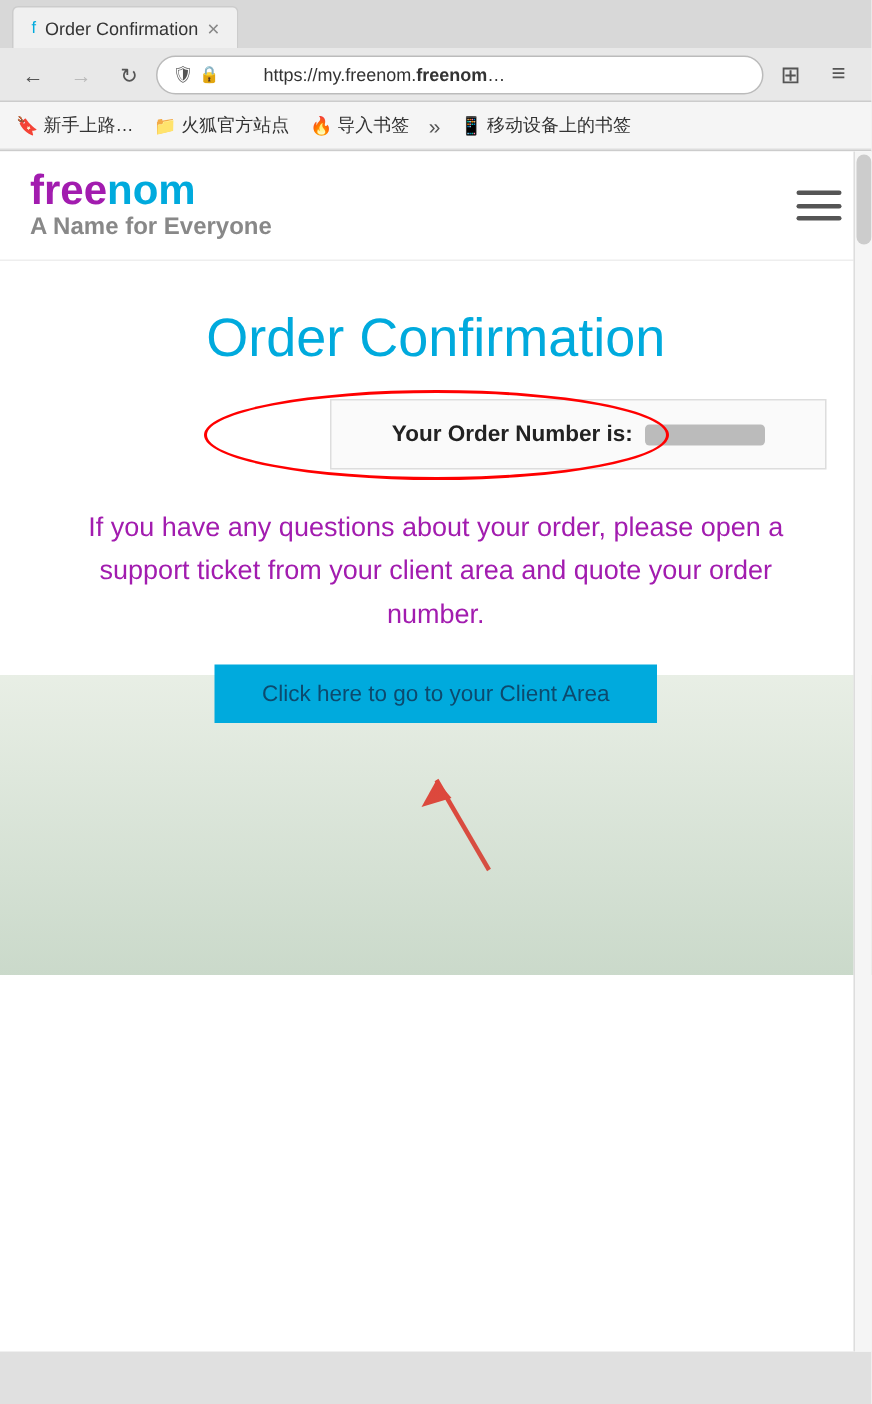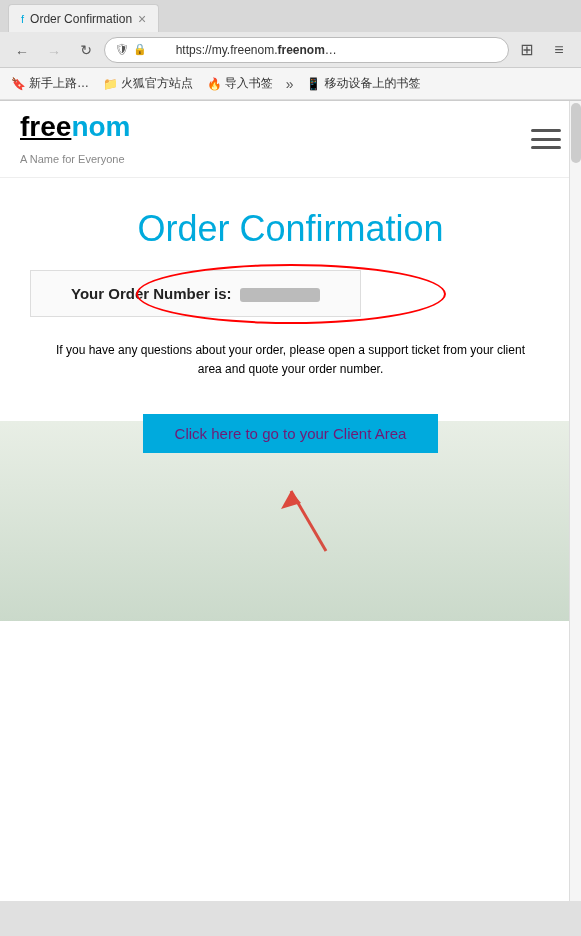--- a/index.html
+++ b/index.html
@@ -110,26 +110,27 @@
       align-items: center;
       justify-content: space-between;
       border-bottom: 1px solid #eee;
     }
     .logo-area { display: flex; flex-direction: column; }
     .logo-text {
       font-size: 28px;
       font-weight: bold;
       line-height: 1;
     }
-    .logo-free { color: #000000; text-decoration: underline; }
+    .logo-free { color: #a21caf; }
     .logo-nom { color: #00aadd; }
     .logo-tagline {
-      font-size: 11px;
+      font-size: 16px;
       color: #888;
-      margin-top: 12px;
+      margin-top: 2px;
+      font-weight: bold;
     }
     .hamburger {
       width: 30px;
       height: 24px;
       display: flex;
       flex-direction: column;
       justify-content: space-between;
       cursor: pointer;
       padding: 2px 0;
     }
@@ -190,32 +191,32 @@
       transform: translate(-50%, -50%);
       width: 310px;
       height: 60px;
       border: 2.5px solid red;
       border-radius: 50%;
       z-index: 2;
       pointer-events: none;
     }
 
     .support-text {
-      font-size: 12px;
-      color: #000000;
-      margin: 20px auto 35px;
+      font-size: 18px;
+      color: #a21caf;
+      margin: 20px auto 20px;
       max-width: 480px;
       line-height: 1.6;
     }
 
     
     .client-area-btn {
       display: inline-block;
       background: #00aadd;
-      color: #701a75;
+      color: #0c4a6e;
       padding: 11px 32px;
       font-size: 15px;
       text-decoration: none;
       cursor: pointer;
       border: none;
       border-radius: 0;
       margin-bottom: 28px;
       position: relative;
       z-index: 1;
     }
@@ -354,21 +355,21 @@
       <span></span>
     </div>
   </div>
 
   <div class="content">
 
     <h1 class="page-title">Order Confirmation</h1>
 
 
     
-    <div style="position:relative; display:flex; justify-content:flex-start; margin-bottom: 24px; margin-top: 12px;">
+    <div style="position:relative; display:flex; justify-content:flex-end; margin-bottom: 24px; margin-top: 12px;">
       <div class="order-number-box">
         <strong>Your Order Number is:</strong>
         <span class="order-number-value">&nbsp;&nbsp;&nbsp;&nbsp;&nbsp;&nbsp;&nbsp;&nbsp;&nbsp;&nbsp;&nbsp;&nbsp;</span>
       </div>
       <div class="order-oval"></div>
     </div>
 
     <p class="support-text">If you have any questions about your order, please open a support ticket from your client area and quote your order number.</p>
 
     

